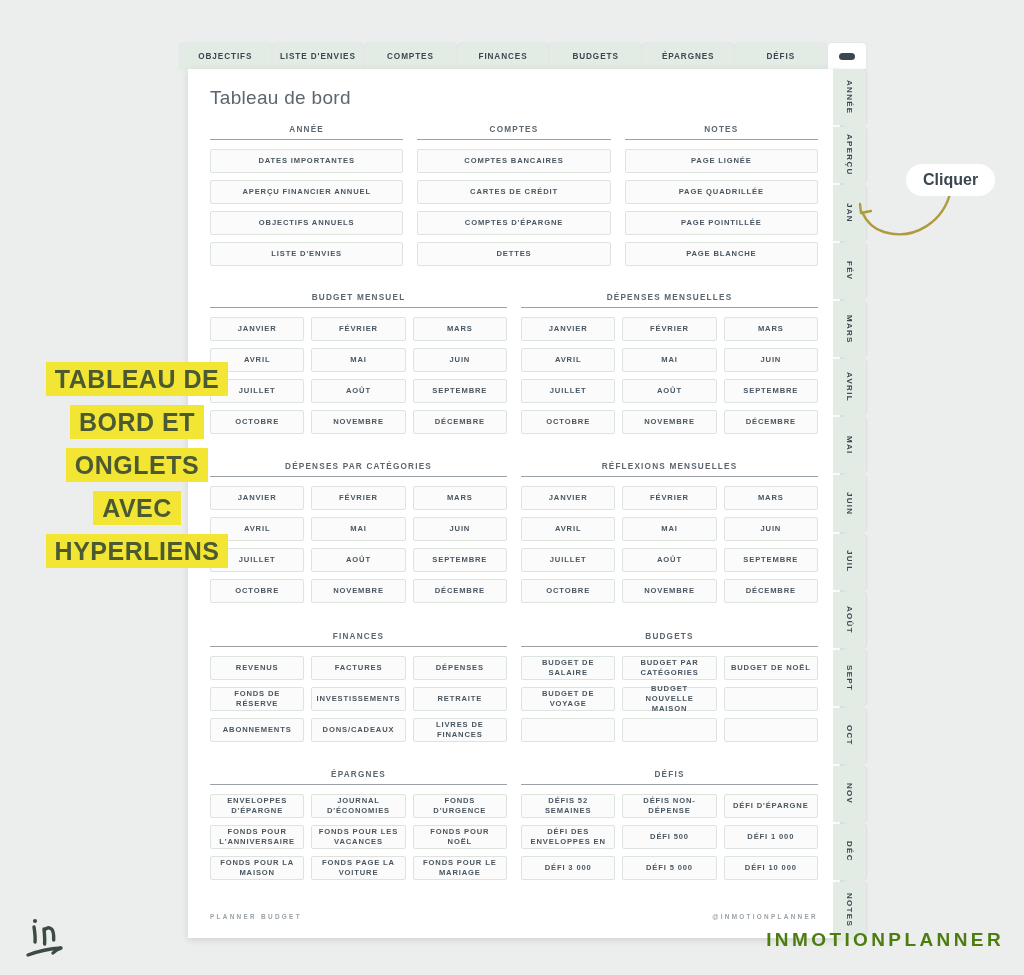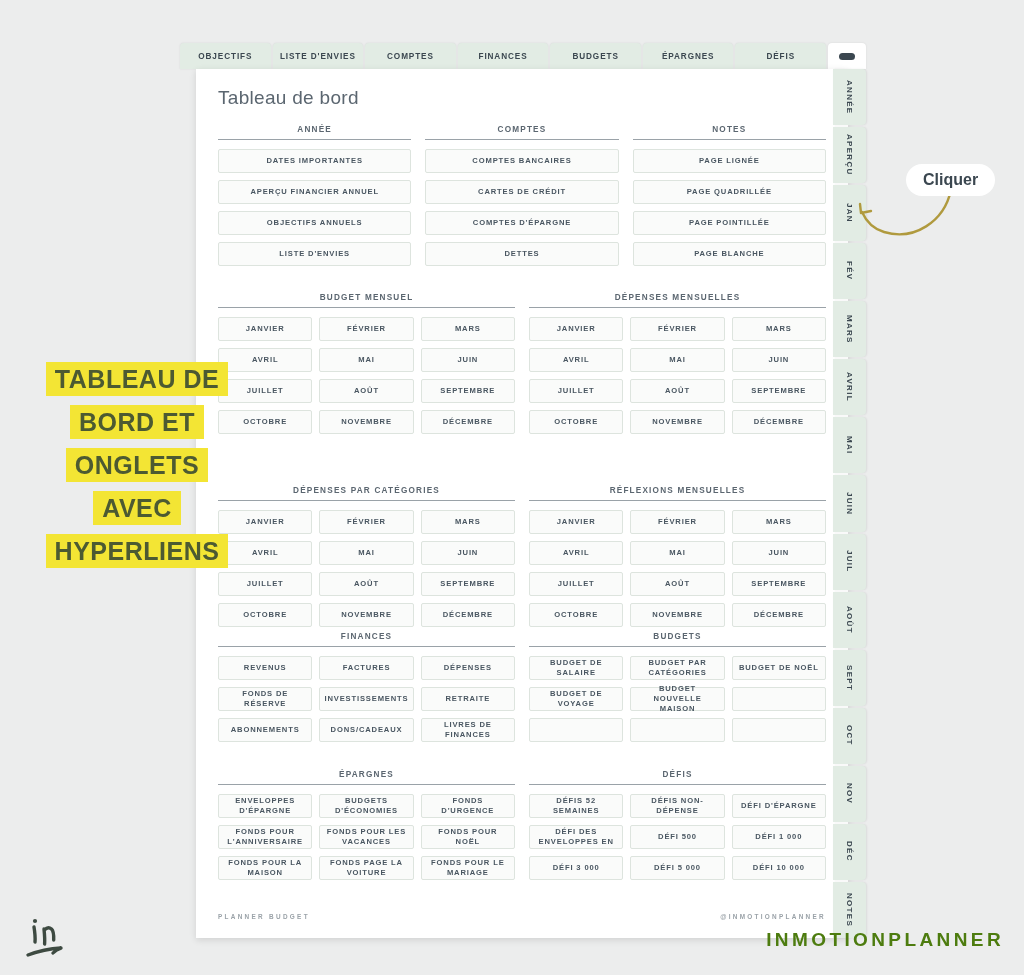--- a/index.html
+++ b/index.html
@@ -50,21 +50,21 @@
   }
   .menu-pill {
     width: 16px; height: 7px;
     background: #3b4750;
     border-radius: 4px;
   }
 
   
   #page {
     position: absolute;
-    left: 16px; top: 26px;
+    left: 8px; top: 26px;
     width: 652px;
     height: 869px;
     background: #ffffff;
     box-shadow: 0 2px 7px rgba(0,0,0,0.12);
   }
 
   #page-title {
     position: absolute;
     left: 22px; top: 18px;
     font-size: 19px;
@@ -326,21 +326,21 @@
                 <div class="btn">SEPTEMBRE</div>
               </div>
               <div class="btn-row">
                 <div class="btn">OCTOBRE</div>
                 <div class="btn">NOVEMBRE</div>
                 <div class="btn">DÉCEMBRE</div>
               </div>
             </div>
           </div>
         </div>
-        <div class="band" style="top: 393px; margin-top: 24px;">
+        <div class="band" style="top: 393px;">
           <div class="col" style="flex: 1 1 0px;">
             <div class="sec-head">DÉPENSES PAR CATÉGORIES</div>
             <div class="btn-grid">
               <div class="btn-row">
                 <div class="btn">JANVIER</div>
                 <div class="btn">FÉVRIER</div>
                 <div class="btn">MARS</div>
               </div>
               <div class="btn-row">
                 <div class="btn">AVRIL</div>
@@ -426,21 +426,21 @@
               </div>
             </div>
           </div>
         </div>
         <div class="band" style="top: 701px;">
           <div class="col" style="flex: 1 1 0px;">
             <div class="sec-head">ÉPARGNES</div>
             <div class="btn-grid">
               <div class="btn-row">
                 <div class="btn">ENVELOPPES D'ÉPARGNE</div>
-                <div class="btn">BUDGETS D'ÉCONOMIES</div>
+                <div class="btn">JOURNAL D'ÉCONOMIES</div>
                 <div class="btn">FONDS D'URGENCE</div>
               </div>
               <div class="btn-row">
                 <div class="btn">FONDS POUR L'ANNIVERSAIRE</div>
                 <div class="btn">FONDS POUR LES VACANCES</div>
                 <div class="btn">FONDS POUR NOËL</div>
               </div>
               <div class="btn-row">
                 <div class="btn">FONDS POUR LA MAISON</div>
                 <div class="btn">FONDS PAGE LA VOITURE</div>

